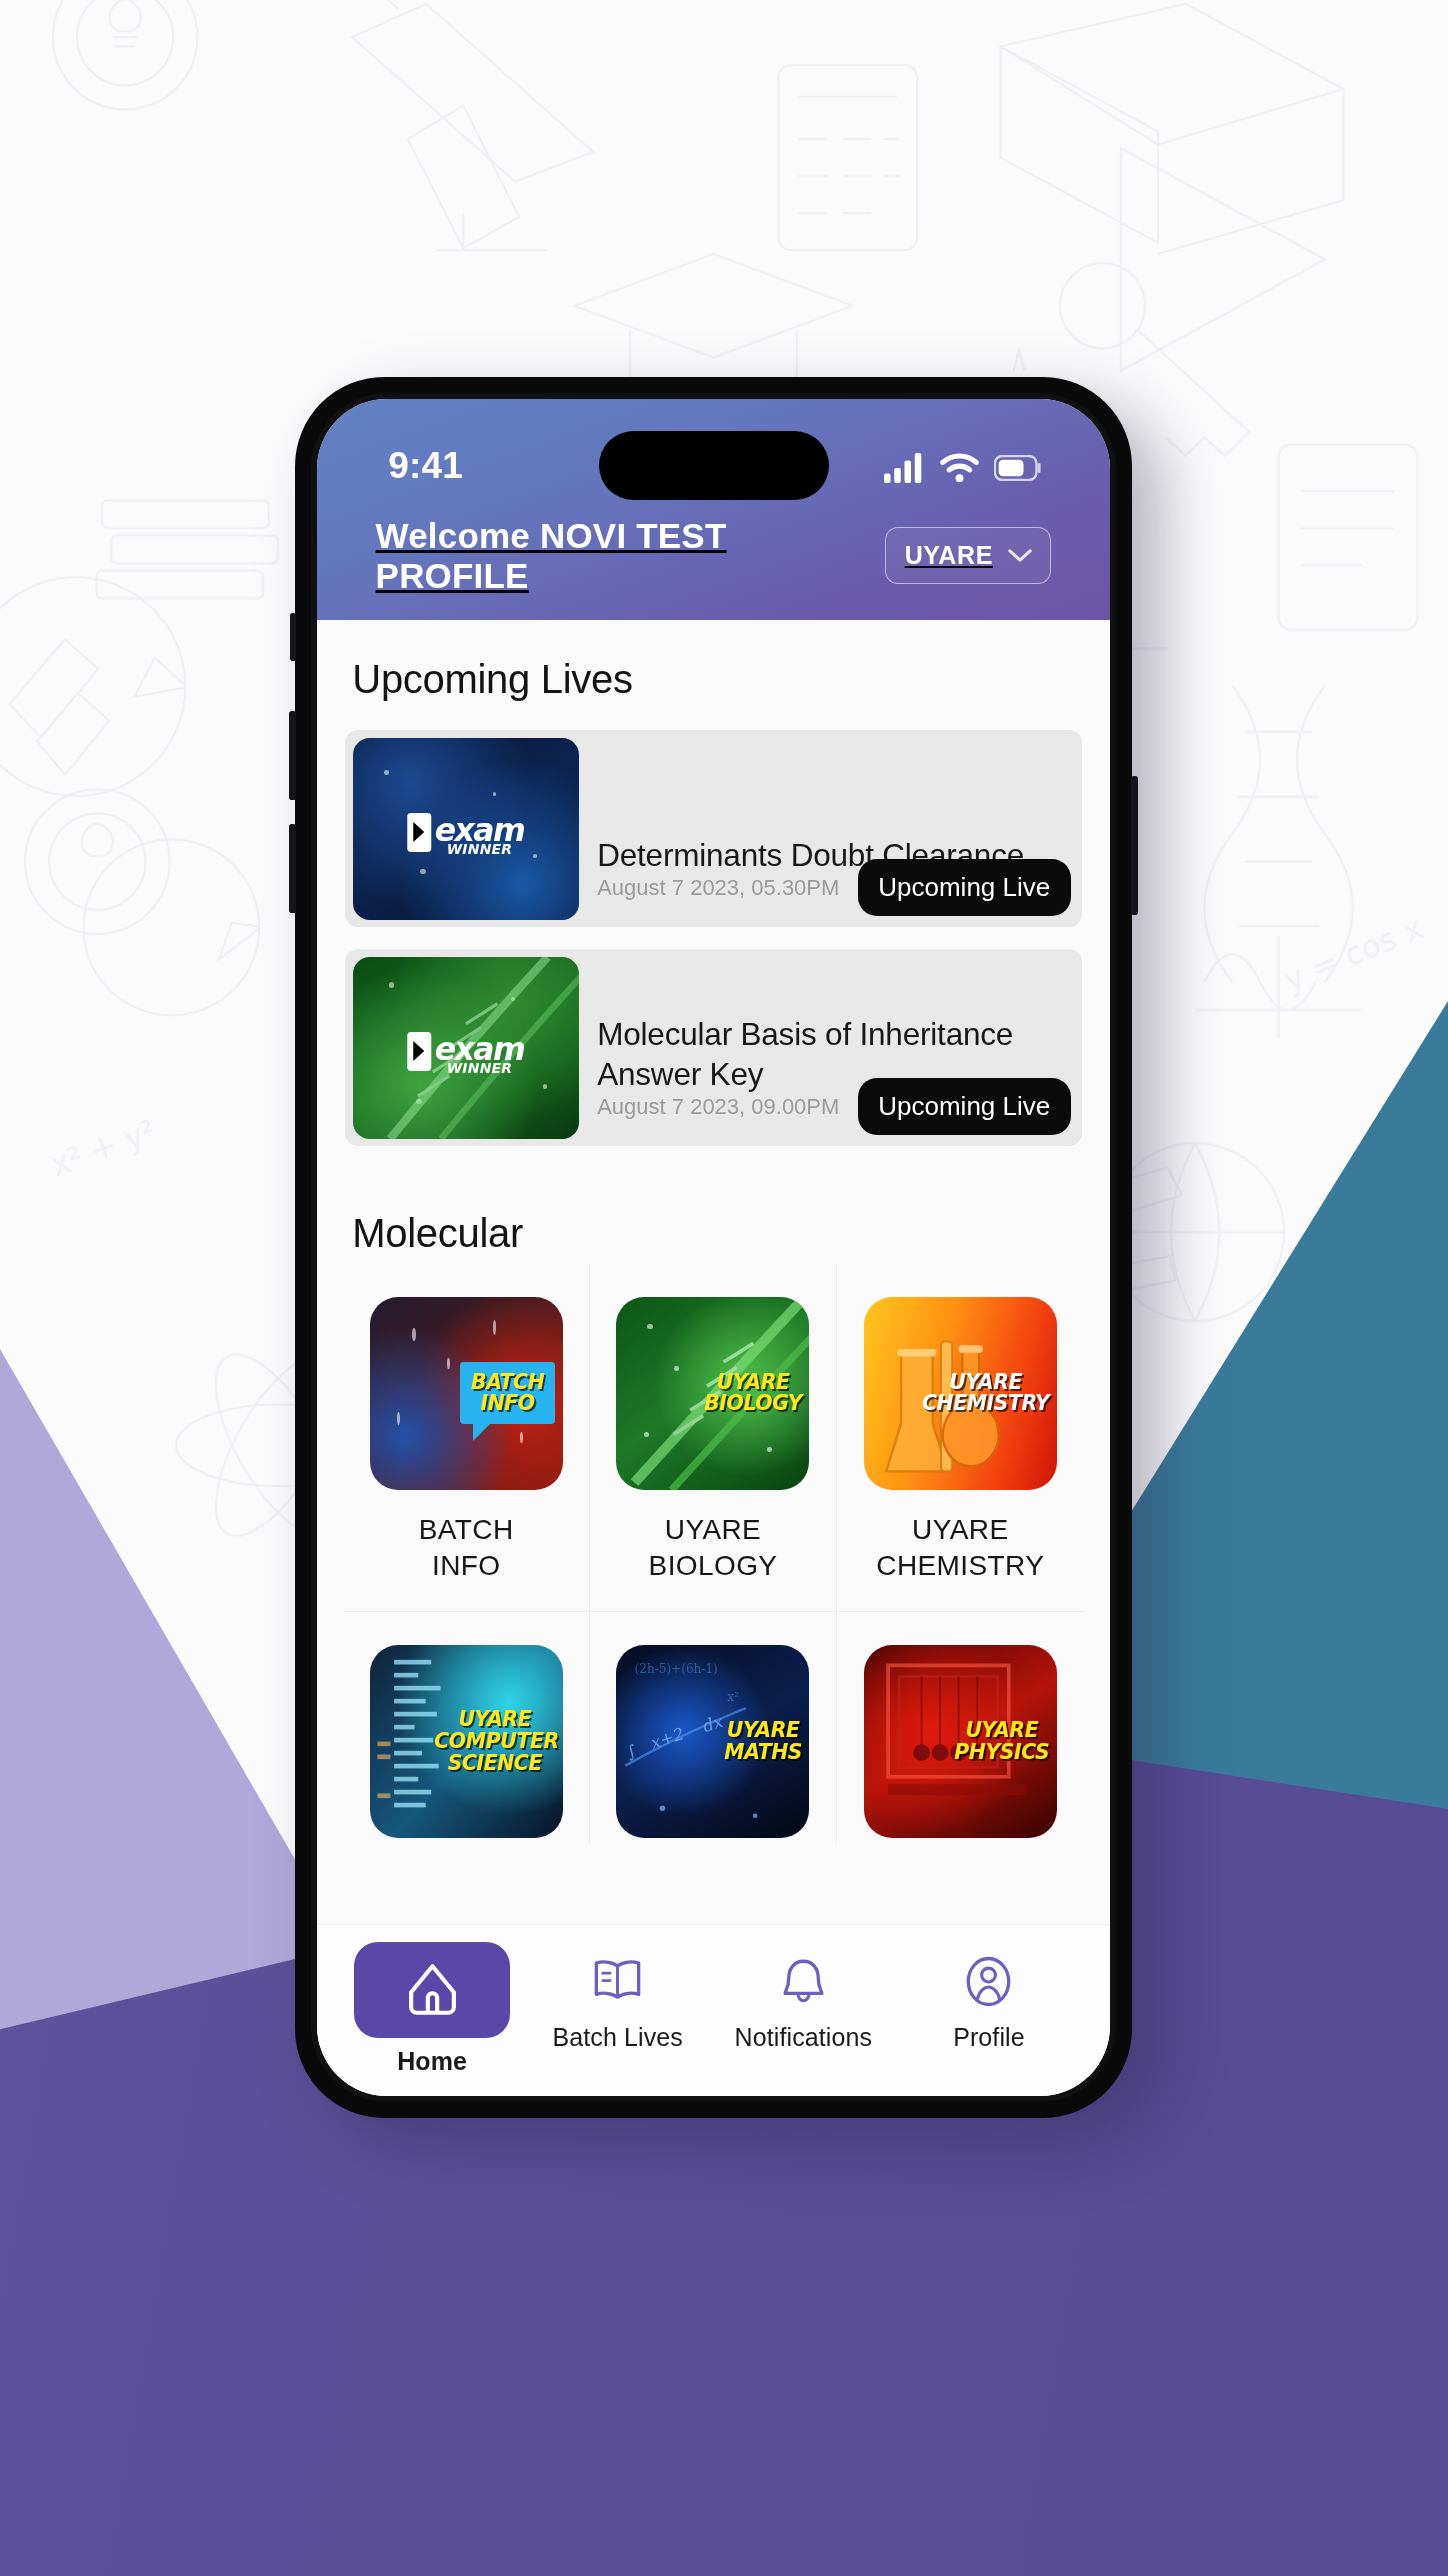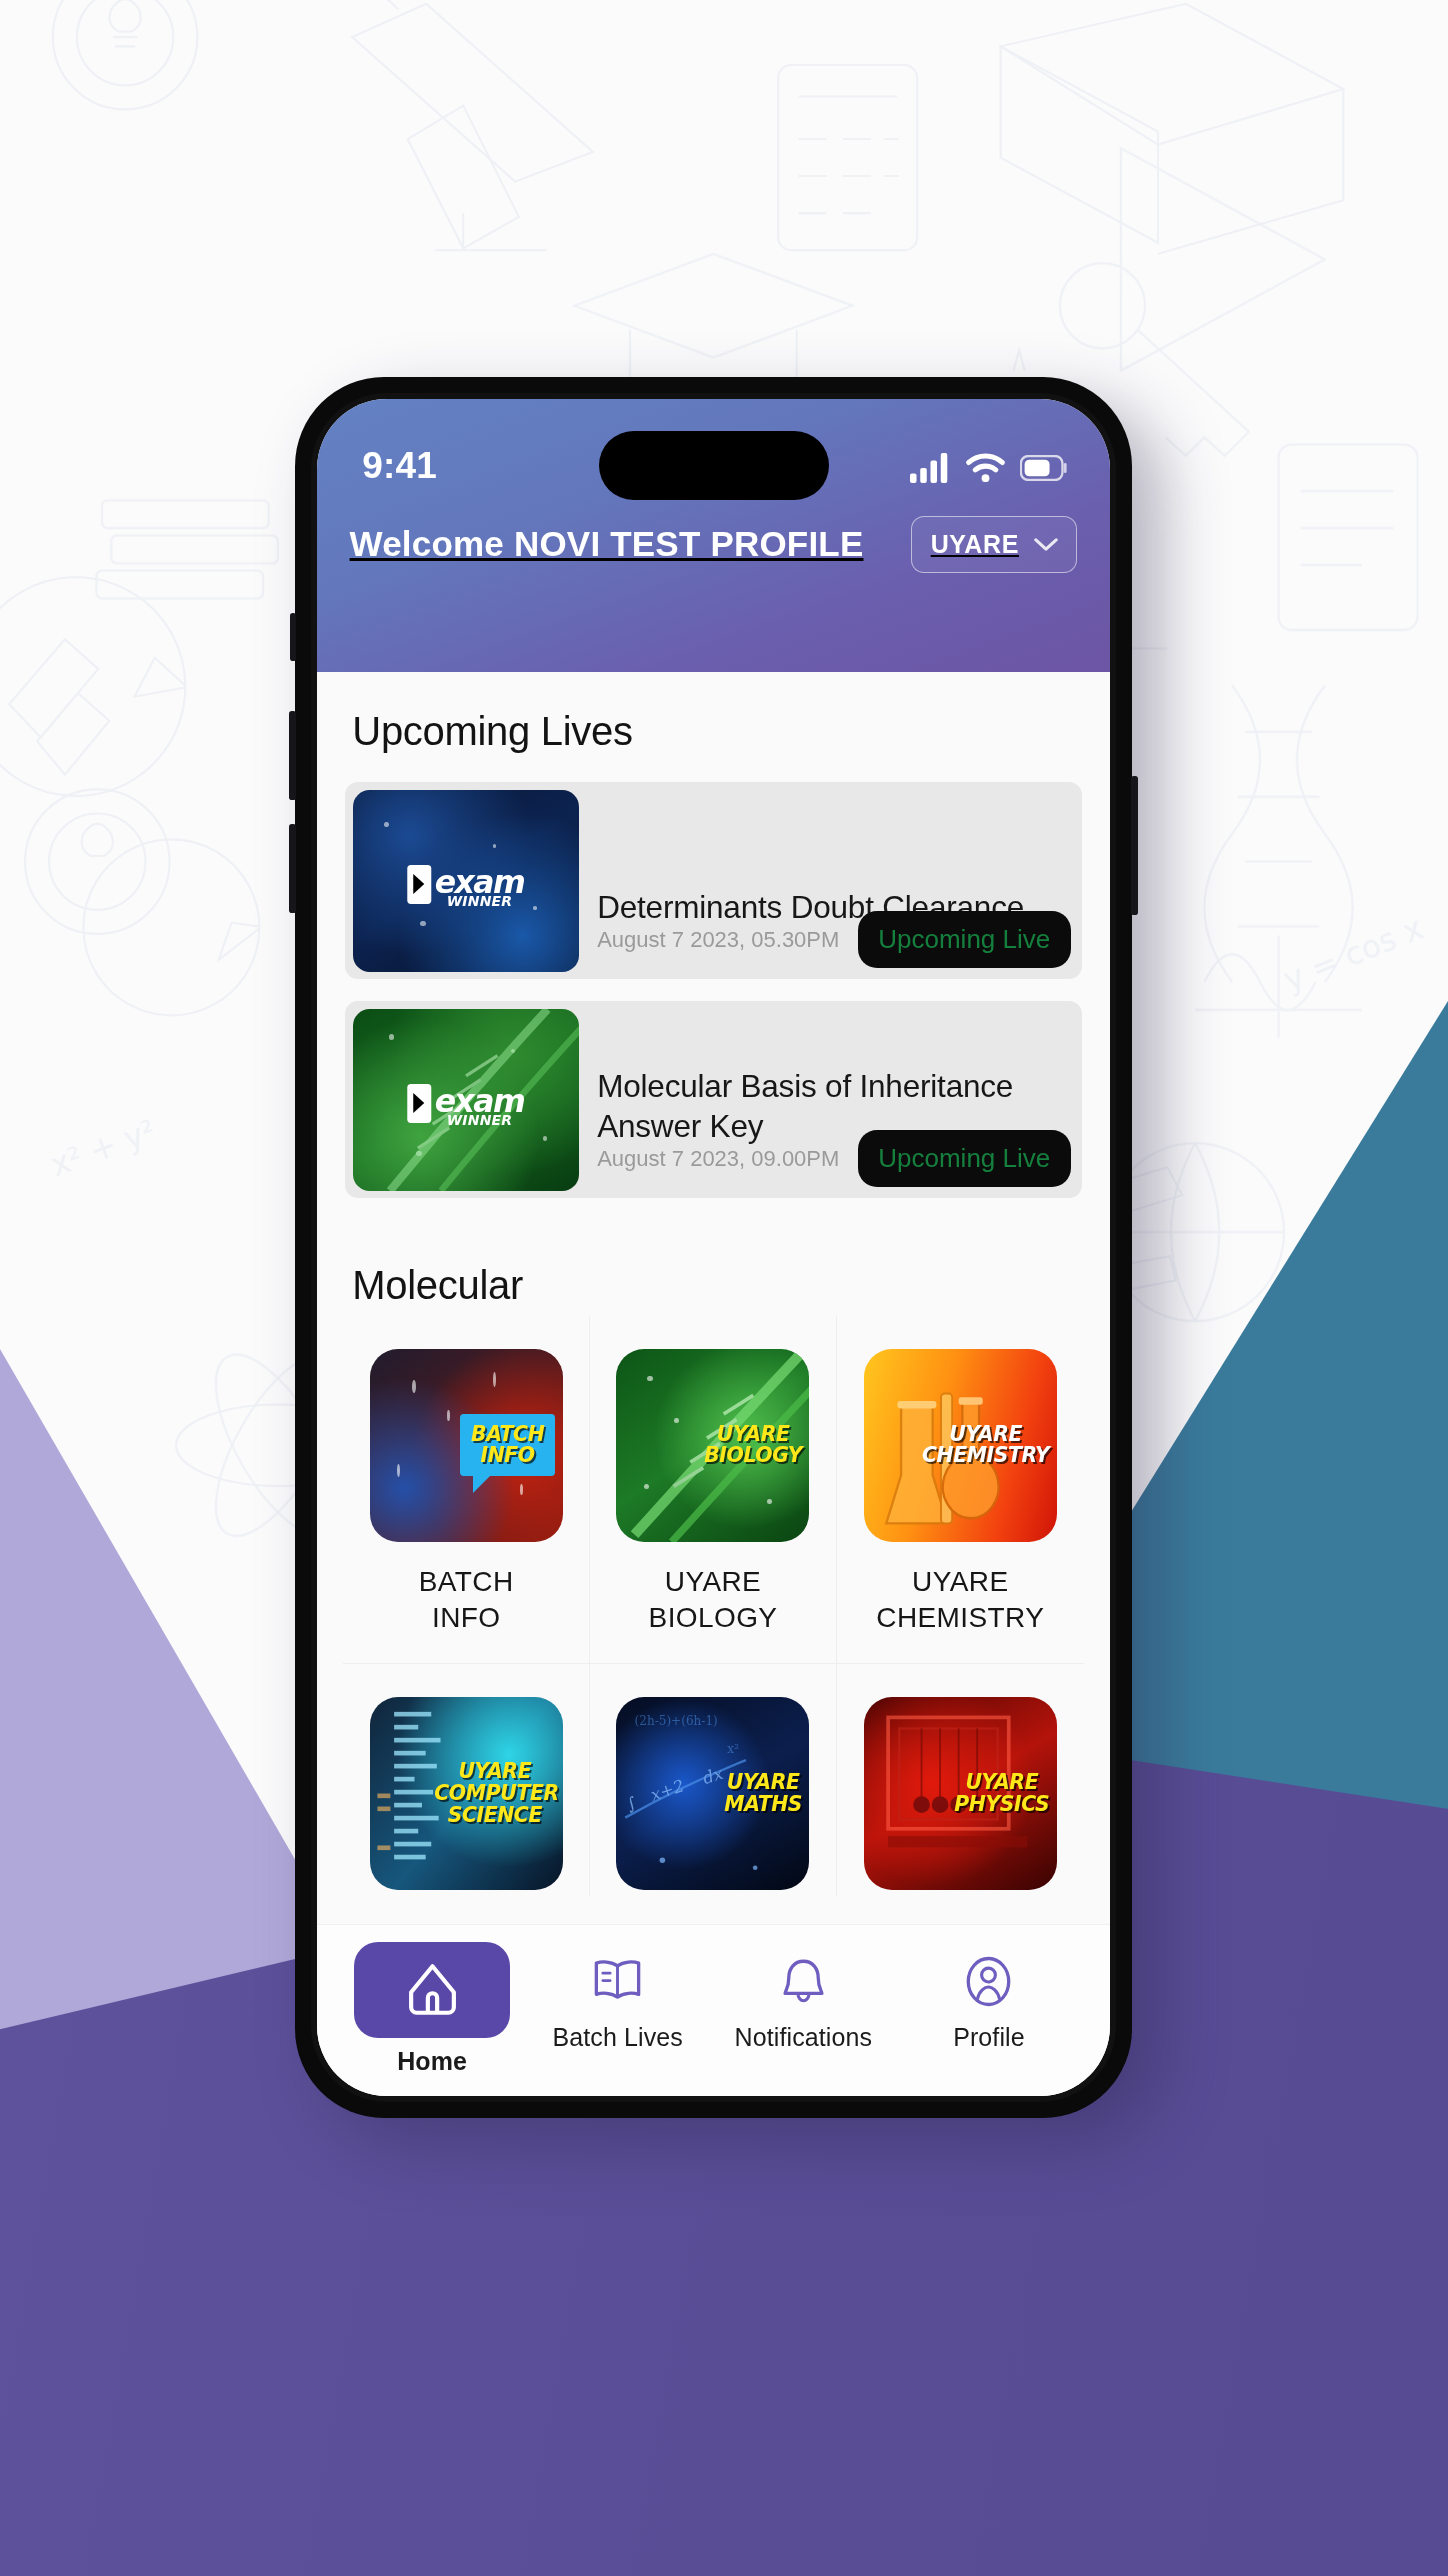--- a/index.html
+++ b/index.html
@@ -85,24 +85,24 @@
     border-radius: 2.8px;
   }
   .btn-mute  { left: -4.6px; top: 236px;  width: 5.6px; height: 48px; }
   .btn-vup   { left: -5.6px; top: 334px;  width: 6.5px; height: 89px; }
   .btn-vdn   { left: -5.6px; top: 447px;  width: 6.5px; height: 89px; }
   .btn-power { right: -5.6px; top: 399px; width: 6.5px; height: 139px; }
 
   
   #header {
     background: linear-gradient(160deg, #6382c4 0%, #6377bc 35%, #6a5fae 70%, #6c55a4 100%);
-    padding: 0 23px;
+    padding: 0 49px;
     flex: 0 0 auto;
     position: relative;
-    height: 273px;
+    height: 221px;
   }
   #status-bar {
     height: 100px;
     display: flex;
     align-items: center;
     justify-content: space-between;
     padding: 33px 18.5px 0 22px;
   }
   #clock {
     color: #fff;
@@ -251,21 +251,21 @@
     font-size: 22px;
     color: #9a9a9a;
     font-weight: 400;
     padding-bottom: 9.3px;
   }
   .live-badge {
     position: absolute;
     right: 3.7px;
     bottom: 3.7px;
     background: #0b0b0b;
-    color: #15803d;
+    color: #ffffff;
     border-radius: 19px;
     font-size: 26px;
     padding: 13px 20.4px;
     white-space: nowrap;
   }
 
   
   #subject-grid {
     display: grid;
     grid-template-columns: repeat(3, 1fr);

